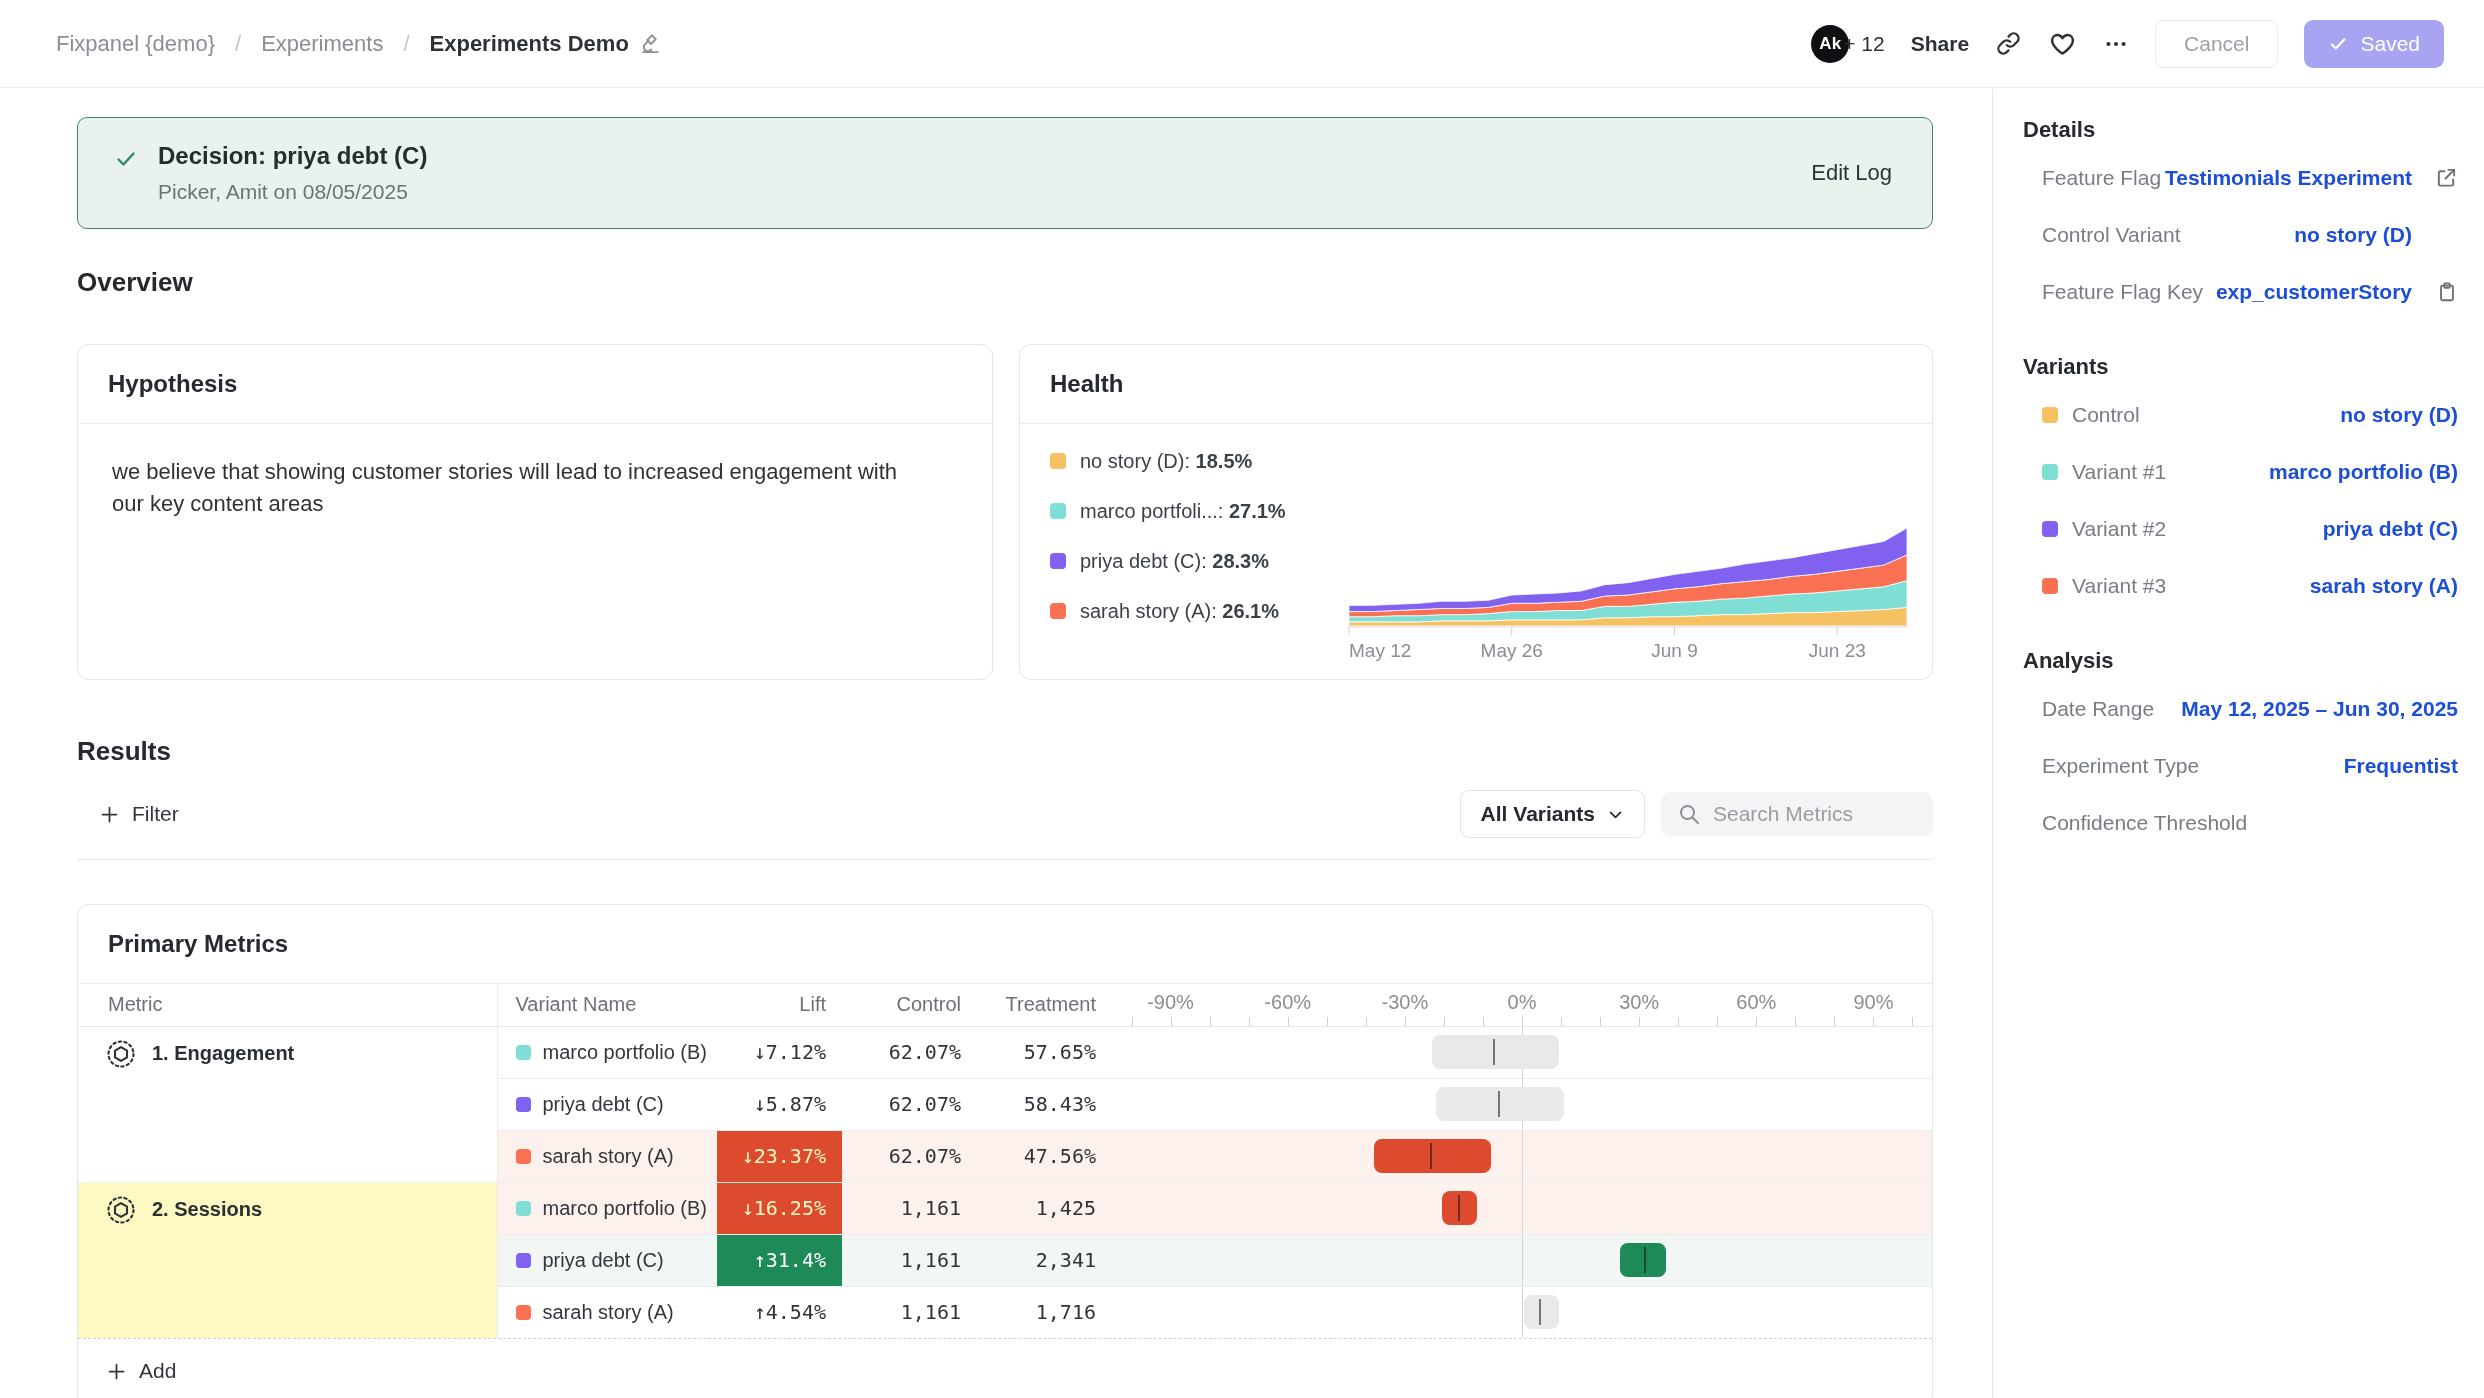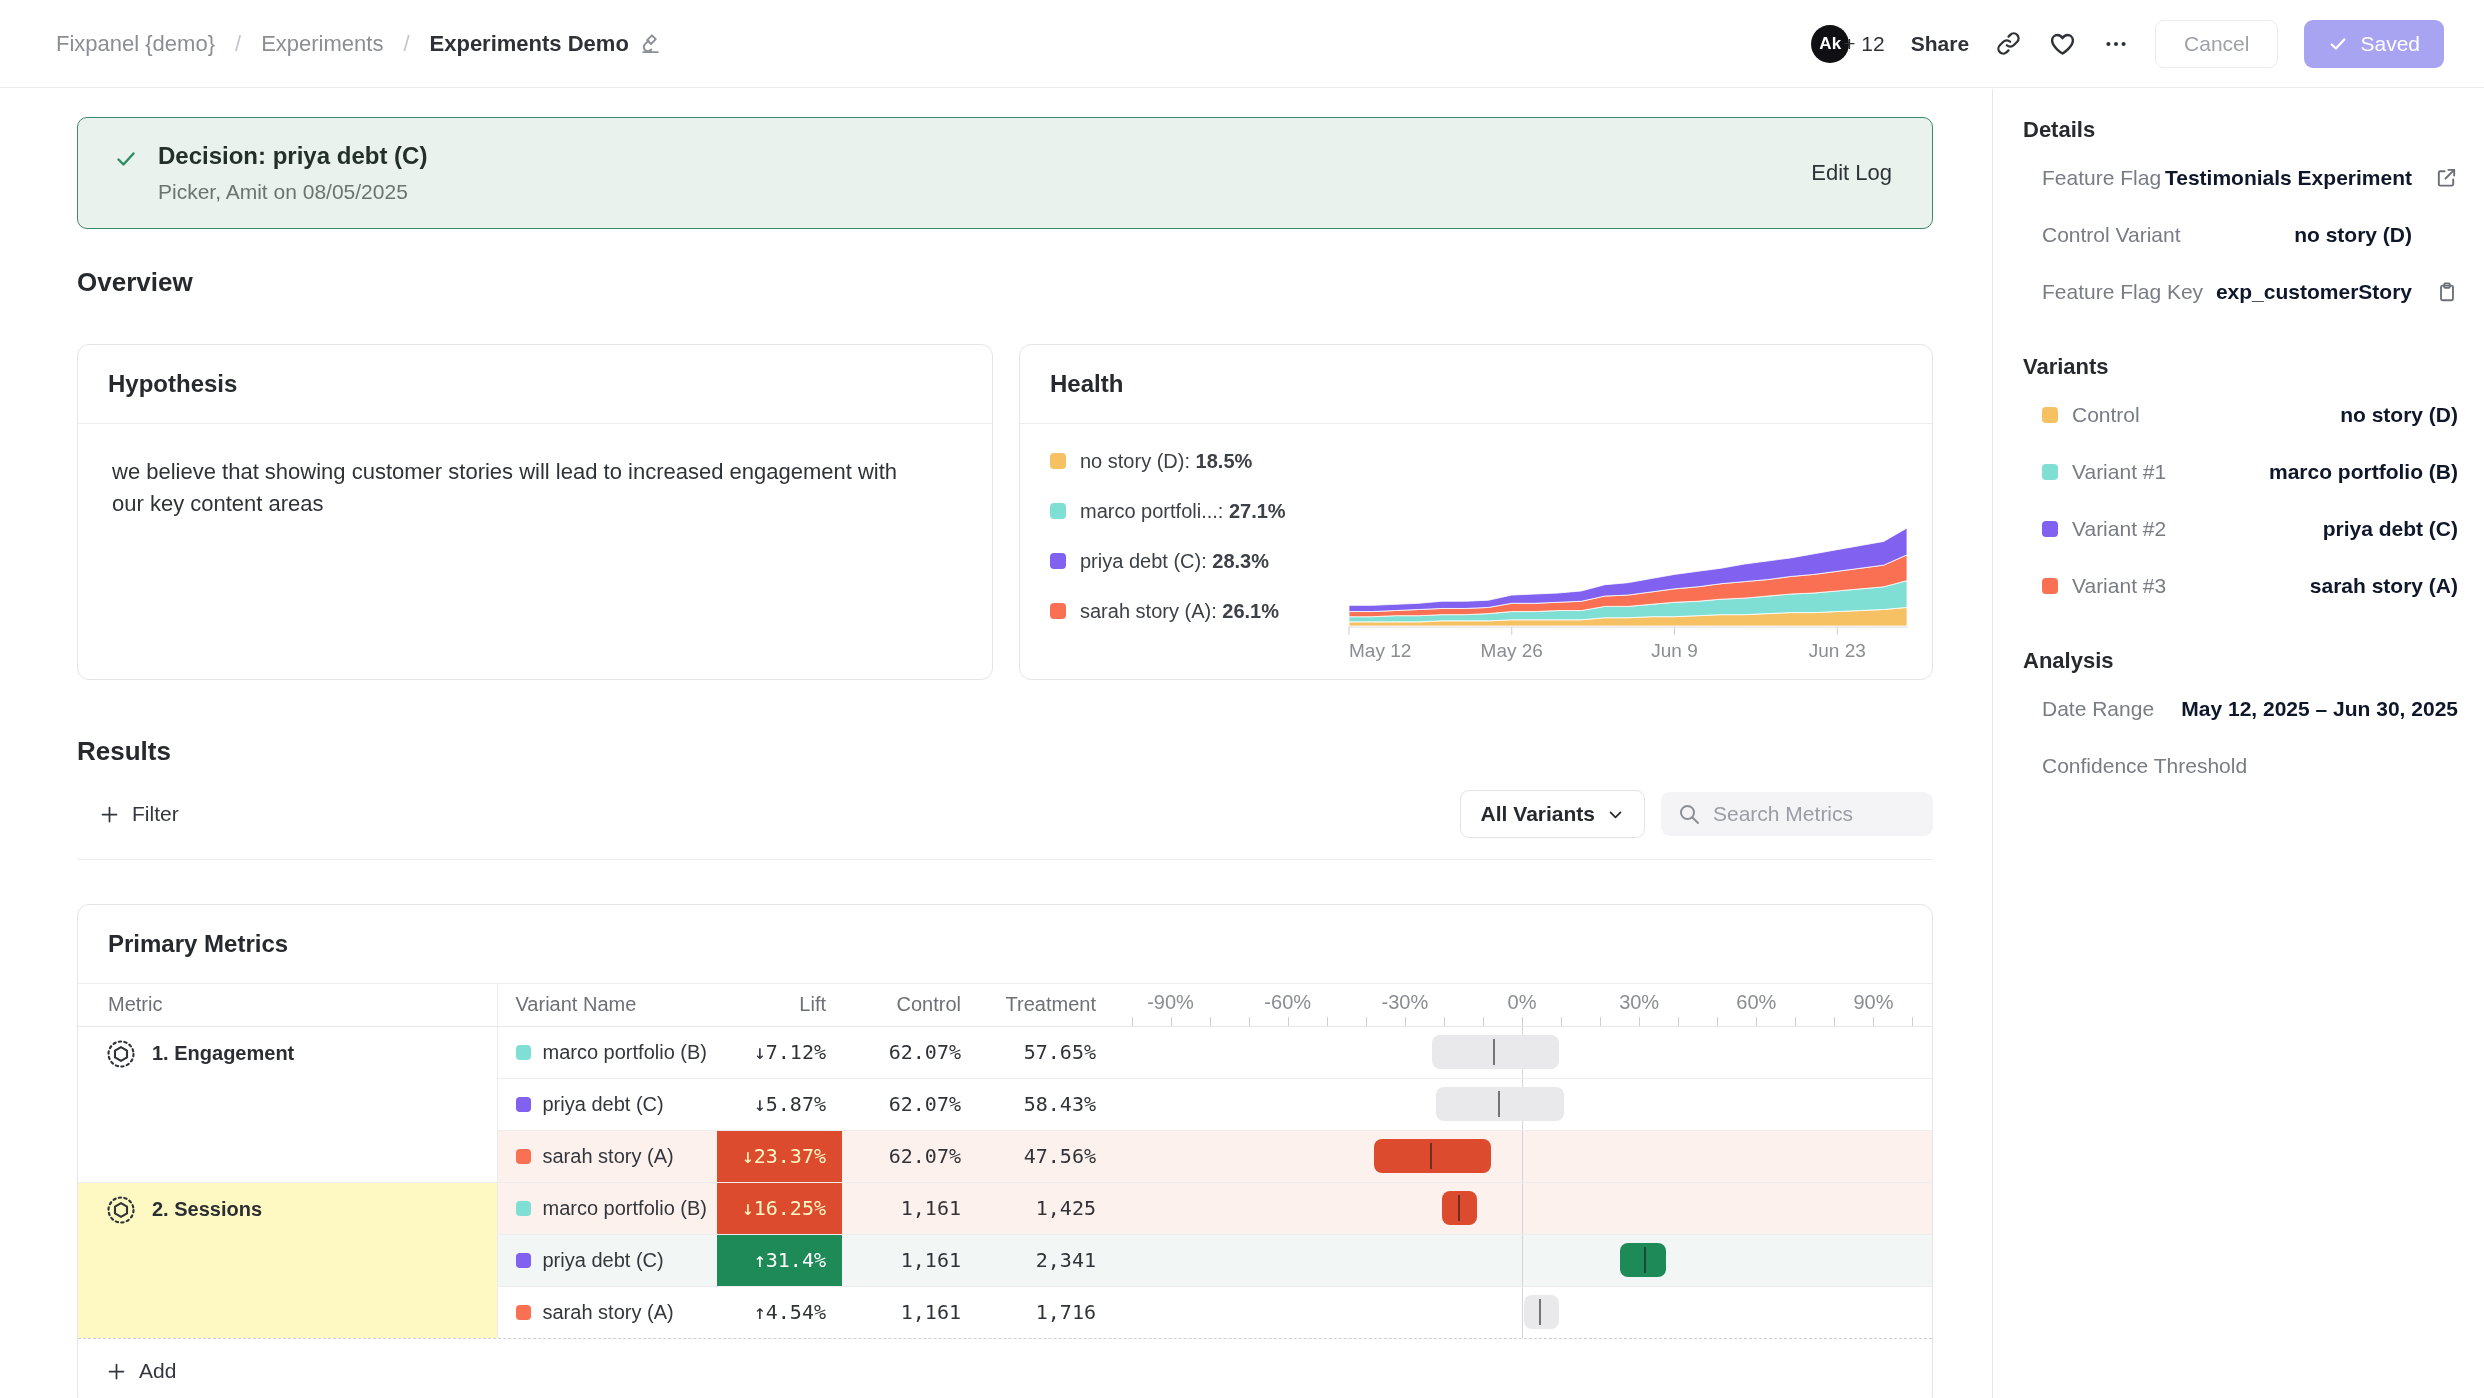--- a/index.html
+++ b/index.html
@@ -114,21 +114,21 @@
   .axis-th { position:relative; }
   .axis-label { position:absolute; top:7px; transform:translateX(-50%); font-size:20px; color:#8a8d93; }
   .axis-tick { position:absolute; bottom:0; width:1px; height:9px; background:#cdced3; }
   .add-row { border-top:1px dashed #cfcfd4; padding:20px 0 24px 28px; }
 
   
   .sb-heading { font-size:22px; font-weight:700; color:#26292e; margin:0 0 6px; }
   .sb-heading + .sb-rows { margin-bottom:34px; }
   .sb-row { display:flex; align-items:center; height:57px; padding-left:19px; }
   .sb-label { font-size:21px; color:#787c84; display:flex; align-items:center; gap:14px; }
-  .sb-value { margin-left:auto; font-size:21px; font-weight:600; color:#0f172a; text-align:right; }
+  .sb-value { margin-left:auto; font-size:21px; font-weight:600; color:#1d4ed8; text-align:right; }
   .sb-icon-slot { width:46px; display:flex; justify-content:flex-end; color:#6b6f76; }
   .sb-swatch { width:16px; height:16px; border-radius:4px; flex:none; }
 </style>
 </head>
 <body>
 
 <header class="topbar">
   <nav class="crumbs" id="crumbs">
       <span class="crumb"><span>Fixpanel {demo}</span></span>
       <span class="crumb-sep">/</span>
@@ -529,18 +529,24 @@
     <h3 class="sb-heading">Analysis</h3>
     <div class="sb-rows">
       <div class="sb-row">
         <span class="sb-label">
           <span>Date Range</span>
         </span>
         <span class="sb-value">May 12, 2025 – Jun 30, 2025</span>
       </div>
       <div class="sb-row">
         <span class="sb-label">
+          <span>Experiment Type</span>
+        </span>
+        <span class="sb-value">Frequentist</span>
+      </div>
+      <div class="sb-row">
+        <span class="sb-label">
           <span>Confidence Threshold</span>
         </span>
         <span class="sb-value"></span>
       </div>
     </div>
   </aside>
 
 </body></html>

